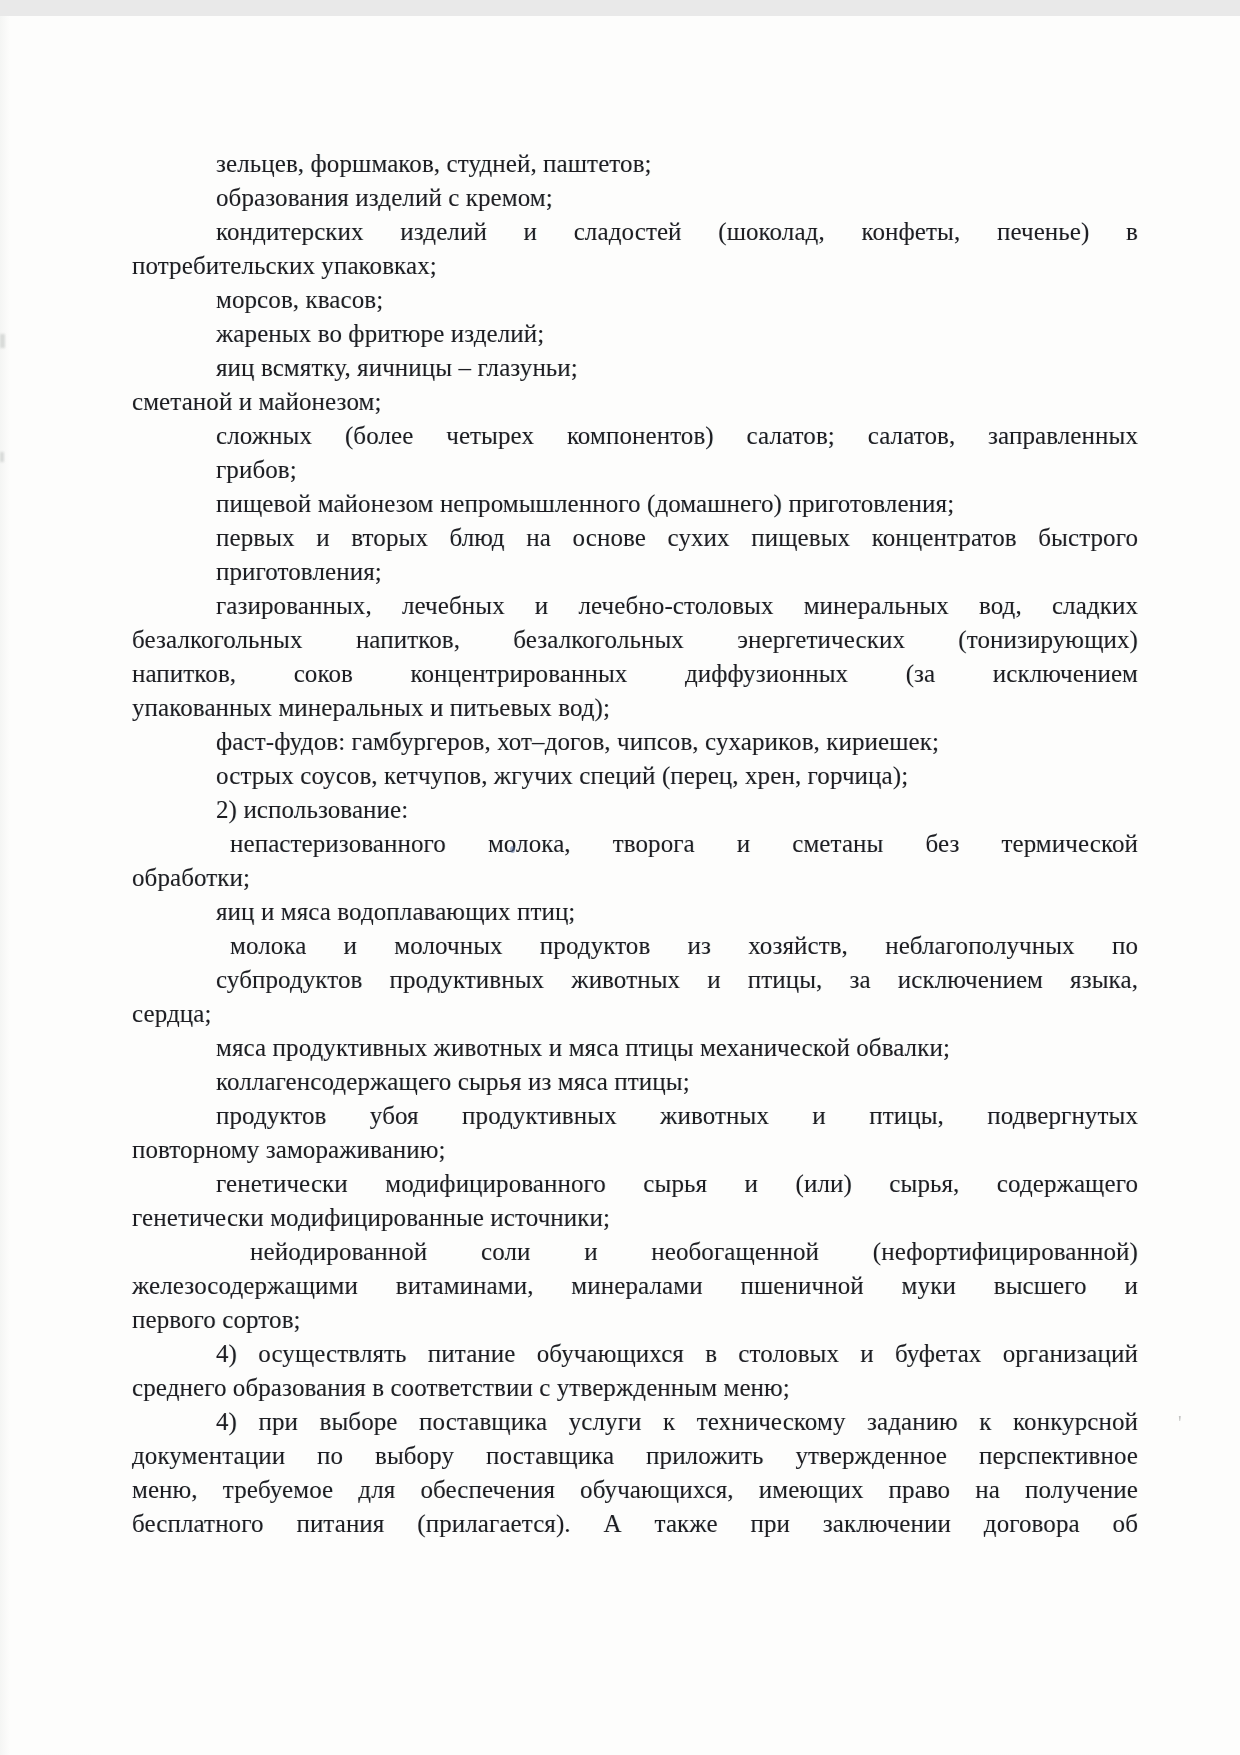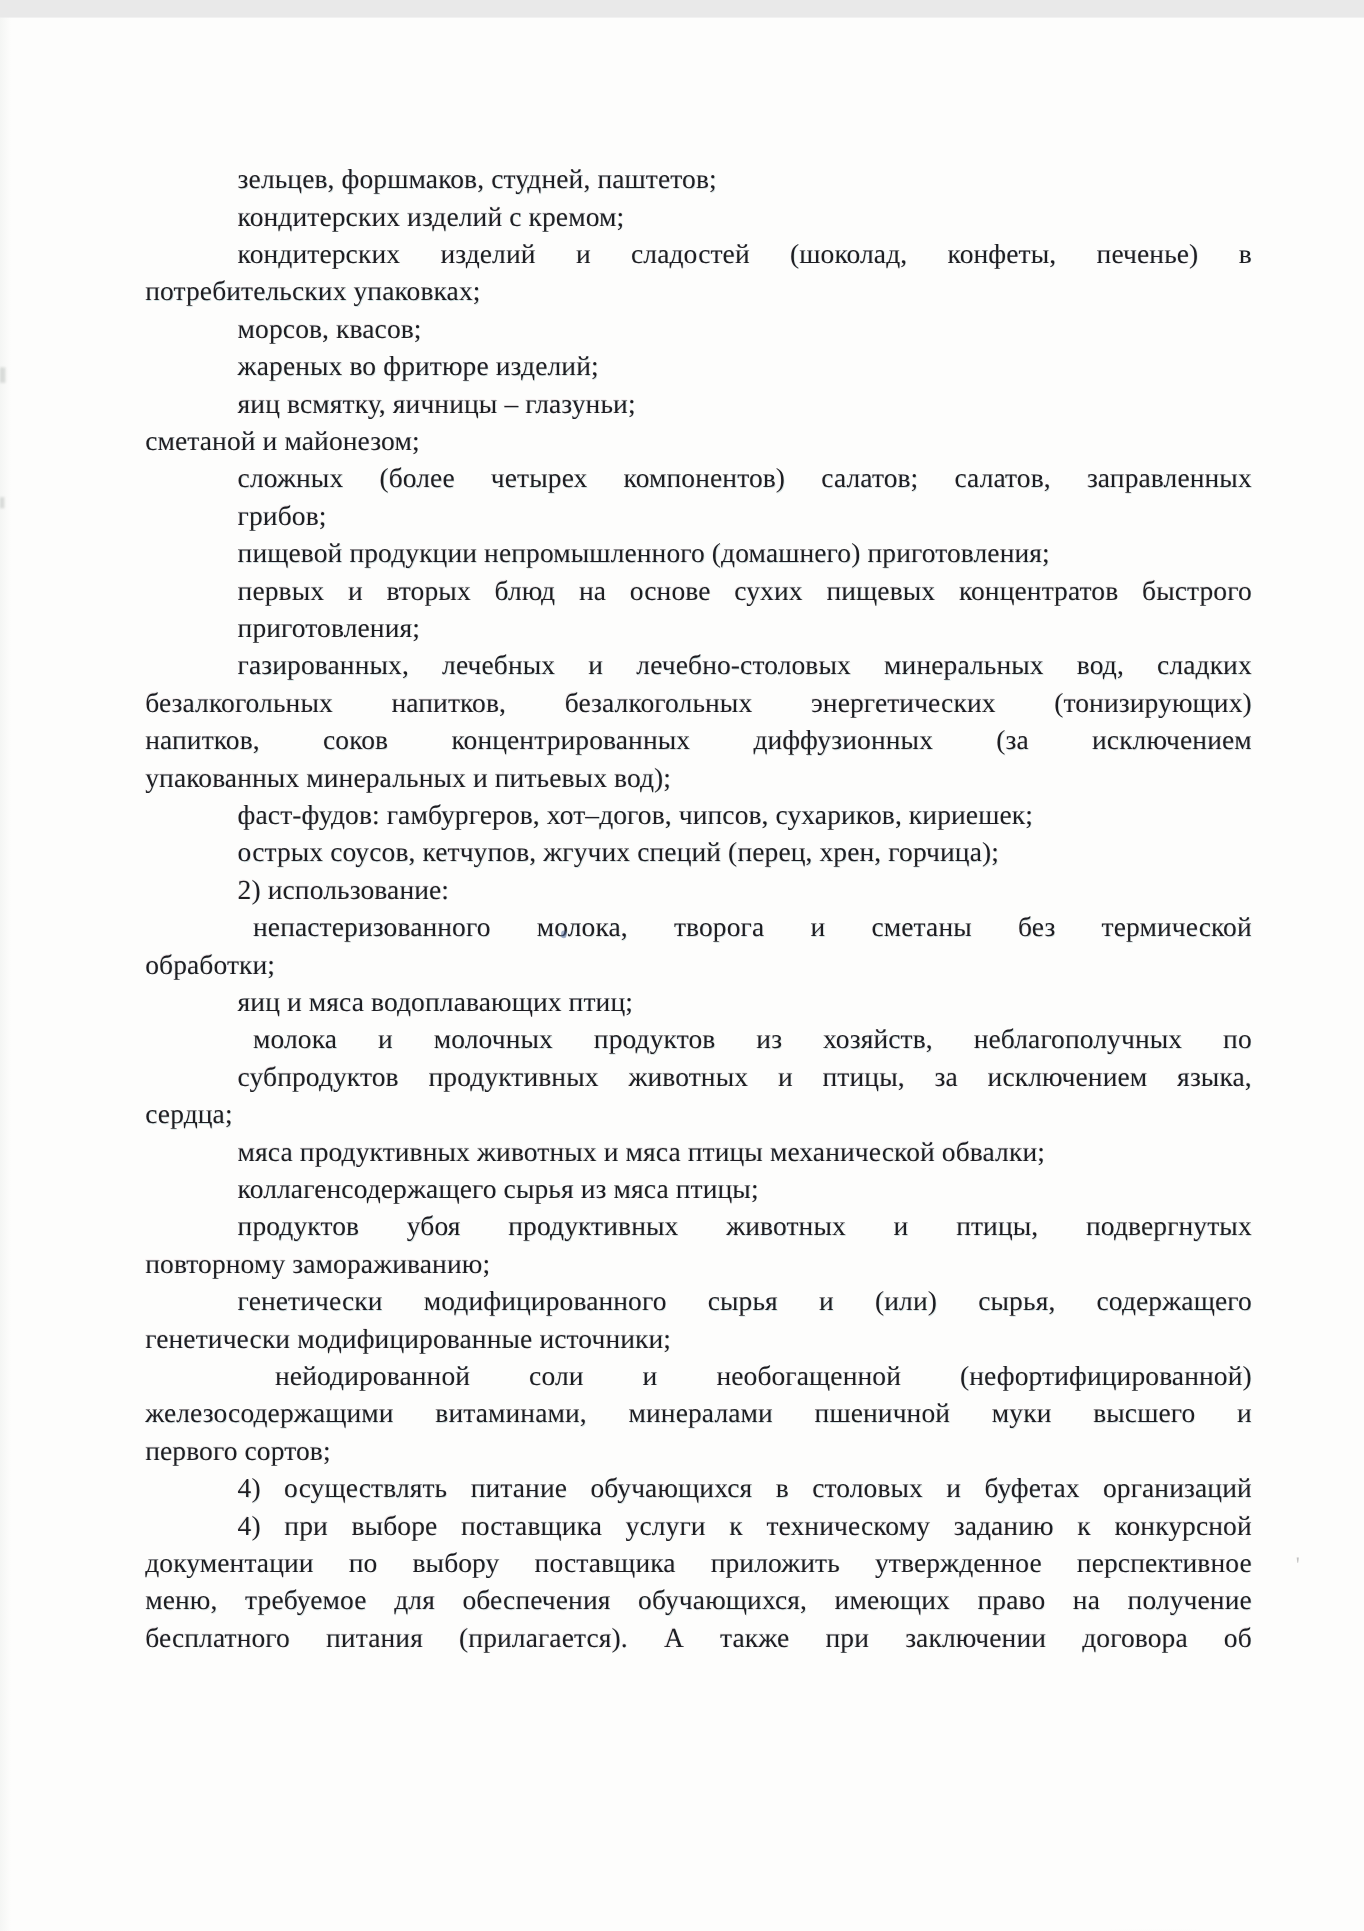--- a/index.html
+++ b/index.html
@@ -61,30 +61,30 @@
     background: rgba(160,165,162,0.35);
     filter: blur(1px);
   }
 </style>
 </head>
 <body>
 
 <div class="page">
   <div class="text-block" id="text-block">
       <div class="line ind">зельцев, форшмаков, студней, паштетов;</div>
-      <div class="line ind">кондитерских изделий с кремом;</div>
+      <div class="line ind">образования изделий с кремом;</div>
       <div class="line ind j">кондитерских изделий и сладостей (шоколад, конфеты, печенье) в</div>
       <div class="line flush">потребительских упаковках;</div>
       <div class="line ind">морсов, квасов;</div>
       <div class="line ind">жареных во фритюре изделий;</div>
       <div class="line ind">яиц всмятку, яичницы – глазуньи;</div>
       <div class="line flush">сметаной и майонезом;</div>
       <div class="line ind j">сложных (более четырех компонентов) салатов; салатов, заправленных</div>
       <div class="line ind">грибов;</div>
-      <div class="line ind">пищевой продукции непромышленного (домашнего) приготовления;</div>
+      <div class="line ind">пищевой майонезом непромышленного (домашнего) приготовления;</div>
       <div class="line ind j">первых и вторых блюд на основе сухих пищевых концентратов быстрого</div>
       <div class="line ind">приготовления;</div>
       <div class="line ind j">газированных, лечебных и лечебно-столовых минеральных вод, сладких</div>
       <div class="line flush j">безалкогольных напитков, безалкогольных энергетических (тонизирующих)</div>
       <div class="line flush j">напитков, соков концентрированных диффузионных (за исключением</div>
       <div class="line flush">упакованных минеральных и питьевых вод);</div>
       <div class="line ind">фаст-фудов: гамбургеров, хот–догов, чипсов, сухариков, кириешек;</div>
       <div class="line ind">острых соусов, кетчупов, жгучих специй (перец, хрен, горчица);</div>
       <div class="line ind">2) использование:</div>
       <div class="line ind2 j">непастеризованного молока, творога и сметаны без термической</div>
@@ -96,20 +96,21 @@
       <div class="line ind">мяса продуктивных животных и мяса птицы механической обвалки;</div>
       <div class="line ind">коллагенсодержащего сырья из мяса птицы;</div>
       <div class="line ind j">продуктов убоя продуктивных животных и птицы, подвергнутых</div>
       <div class="line flush">повторному замораживанию;</div>
       <div class="line ind j">генетически модифицированного сырья и (или) сырья, содержащего</div>
       <div class="line flush">генетически модифицированные источники;</div>
       <div class="line ind3 j">нейодированной соли и необогащенной (нефортифицированной)</div>
       <div class="line flush j">железосодержащими витаминами, минералами пшеничной муки высшего и</div>
       <div class="line flush">первого сортов;</div>
       <div class="line ind j">4) осуществлять питание обучающихся в столовых и буфетах организаций</div>
+      <div class="line flush">среднего образования в соответствии с утвержденным меню;</div>
       <div class="line ind j">4) при выборе поставщика услуги к техническому заданию к конкурсной</div>
       <div class="line flush j">документации по выбору поставщика приложить утвержденное перспективное</div>
       <div class="line flush j">меню, требуемое для обеспечения обучающихся, имеющих право на получение</div>
       <div class="line flush j">бесплатного питания (прилагается). А также при заключении договора об</div>
     </div>
   <div id="marks">
       <span class="stray-mark dot" style="left: 510px; top: 830px;"></span>
       <span class="stray-mark tick" style="left: 1178px; top: 1396px;">'</span>
     </div>
   <div class="edge-speck" style="left:0; top:318px; width:5px; height:14px;"></div>

